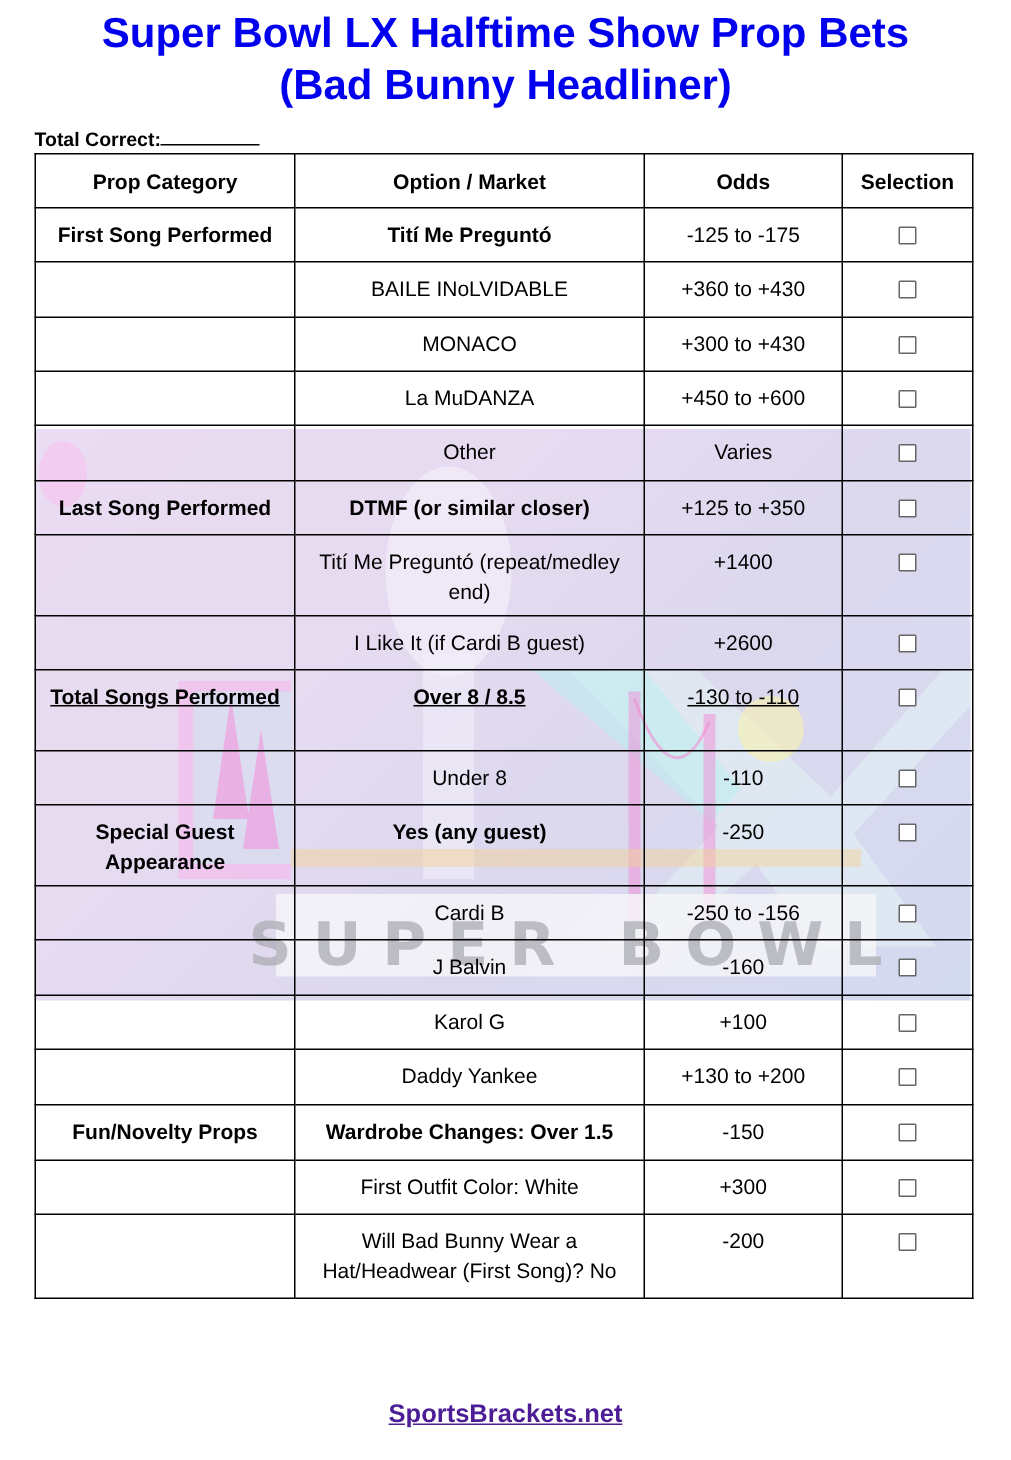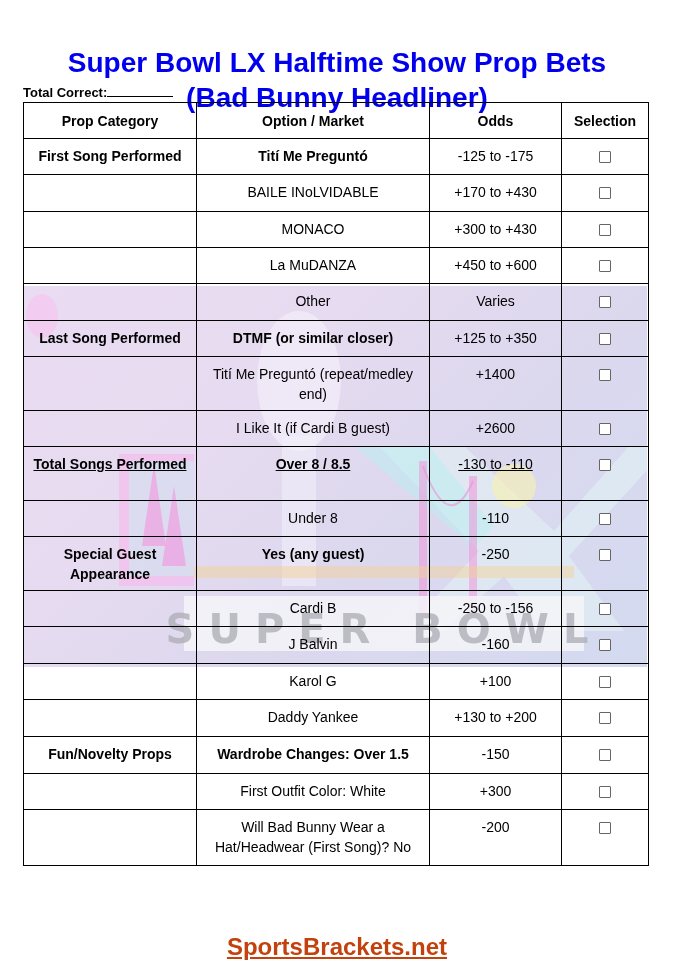--- a/index.html
+++ b/index.html
@@ -1,34 +1,34 @@
 <!DOCTYPE html>
 <html><head>
 <meta charset="utf-8">
 <style>
   html, body { margin: 0; padding: 0; background: #ffffff; }
   body { width: 674px; height: 973px; position: relative; overflow: hidden; font-family: "Liberation Sans", sans-serif; color: #000; }
-  .title { position: absolute; left: 0; top: 4px; width: 674px; text-align: center; color: #0000ee; font-weight: bold; font-size: 28px; line-height: 35px; margin-top: 41px; }
+  .title { position: absolute; left: 0; top: 4px; width: 674px; text-align: center; color: #0000ee; font-weight: bold; font-size: 28px; line-height: 35px; }
   .title div { white-space: nowrap; }
   .total { position: absolute; left: 23px; top: 84px; font-weight: bold; font-size: 13px; line-height: 16px; text-align: right; }
   .total .blank { display: inline-block; width: 66px; border-bottom: 1px solid #000; height: 12px; vertical-align: baseline; }
 
   .wm { position: absolute; left: 24px; top: 286px; width: 623px; height: 381px; overflow: hidden;
         background: linear-gradient(135deg, #eadcf2 0%, #e6dbf0 35%, #dcd8ee 60%, #d3daf0 100%); }
   .wm svg { position: absolute; left: 0; top: 0; }
 
   table.props { position: absolute; left: 23px; top: 102px; border-collapse: collapse; table-layout: fixed; width: 625px; padding-left: 34px; }
   table.props td, table.props th { border: 1px solid #000; padding: 0 4px; font-size: 14px; line-height: 20px; text-align: center; vertical-align: top; background: transparent; }
   table.props th { font-weight: bold; height: 35px; vertical-align: middle; }
   table.props td { padding-top: 7px; padding-bottom: 5px; }
   table.props td.cat, table.props td.opt.b { font-weight: bold; }
   .cb { display: inline-block; width: 10px; height: 10px; border: 1.5px solid #666; border-radius: 1px; background: #fff; margin-top: 5px; cursor: pointer; }
 
   .footer { position: absolute; left: 0; top: 933px; width: 674px; text-align: center; }
-  .footer a { color: #c2410c; font-weight: bold; font-size: 24px; text-decoration: underline; }
+  .footer a { color: #4c1d95; font-weight: bold; font-size: 17px; text-decoration: underline; }
 </style>
 </head>
 <body>
 
 <div class="title">
   <div>Super Bowl LX Halftime Show Prop Bets</div>
   <div>(Bad Bunny Headliner)</div>
 </div>
 
 <div class="total">
@@ -82,21 +82,21 @@
   <tbody id="rows">
       <tr style="height: 36px;">
         <td class="cat">First Song Performed</td>
         <td class="opt b">Tití Me Preguntó</td>
         <td>-125 to -175</td>
         <td><span class="cb"></span></td>
       </tr>
       <tr style="height: 37px;">
         <td class="cat"></td>
         <td class="opt">BAILE INoLVIDABLE</td>
-        <td>+170 to +430</td>
+        <td>+360 to +430</td>
         <td><span class="cb"></span></td>
       </tr>
       <tr style="height: 36px;">
         <td class="cat"></td>
         <td class="opt">MONACO</td>
         <td>+300 to +430</td>
         <td><span class="cb"></span></td>
       </tr>
       <tr style="height: 36px;">
         <td class="cat"></td>

